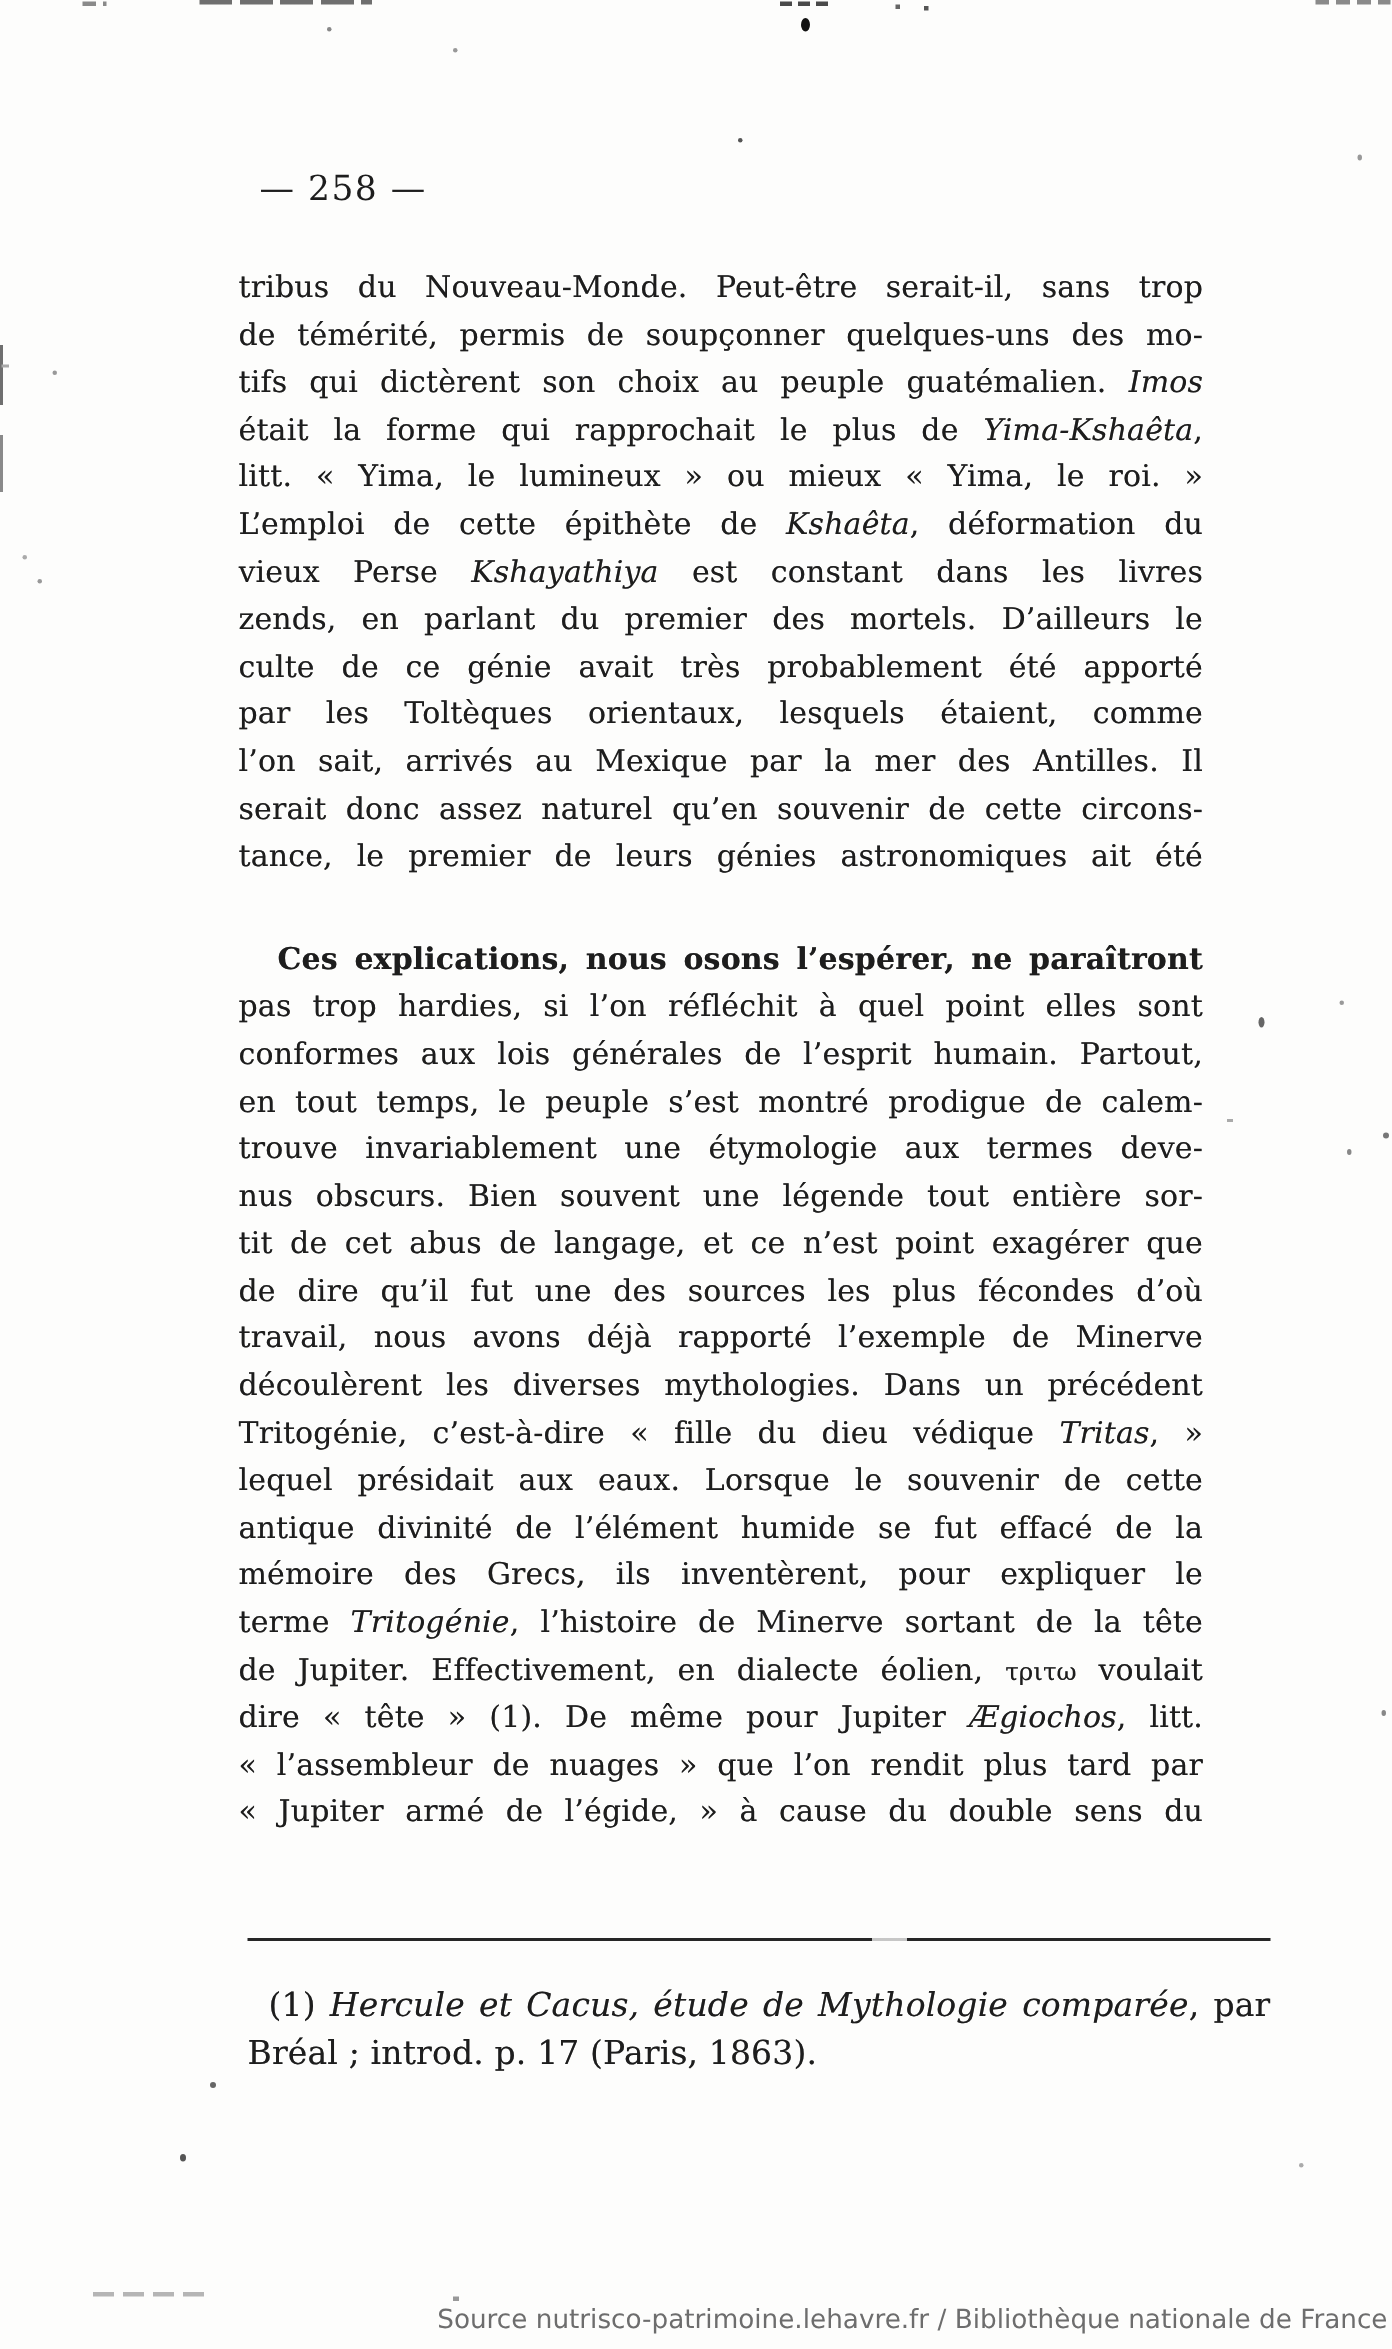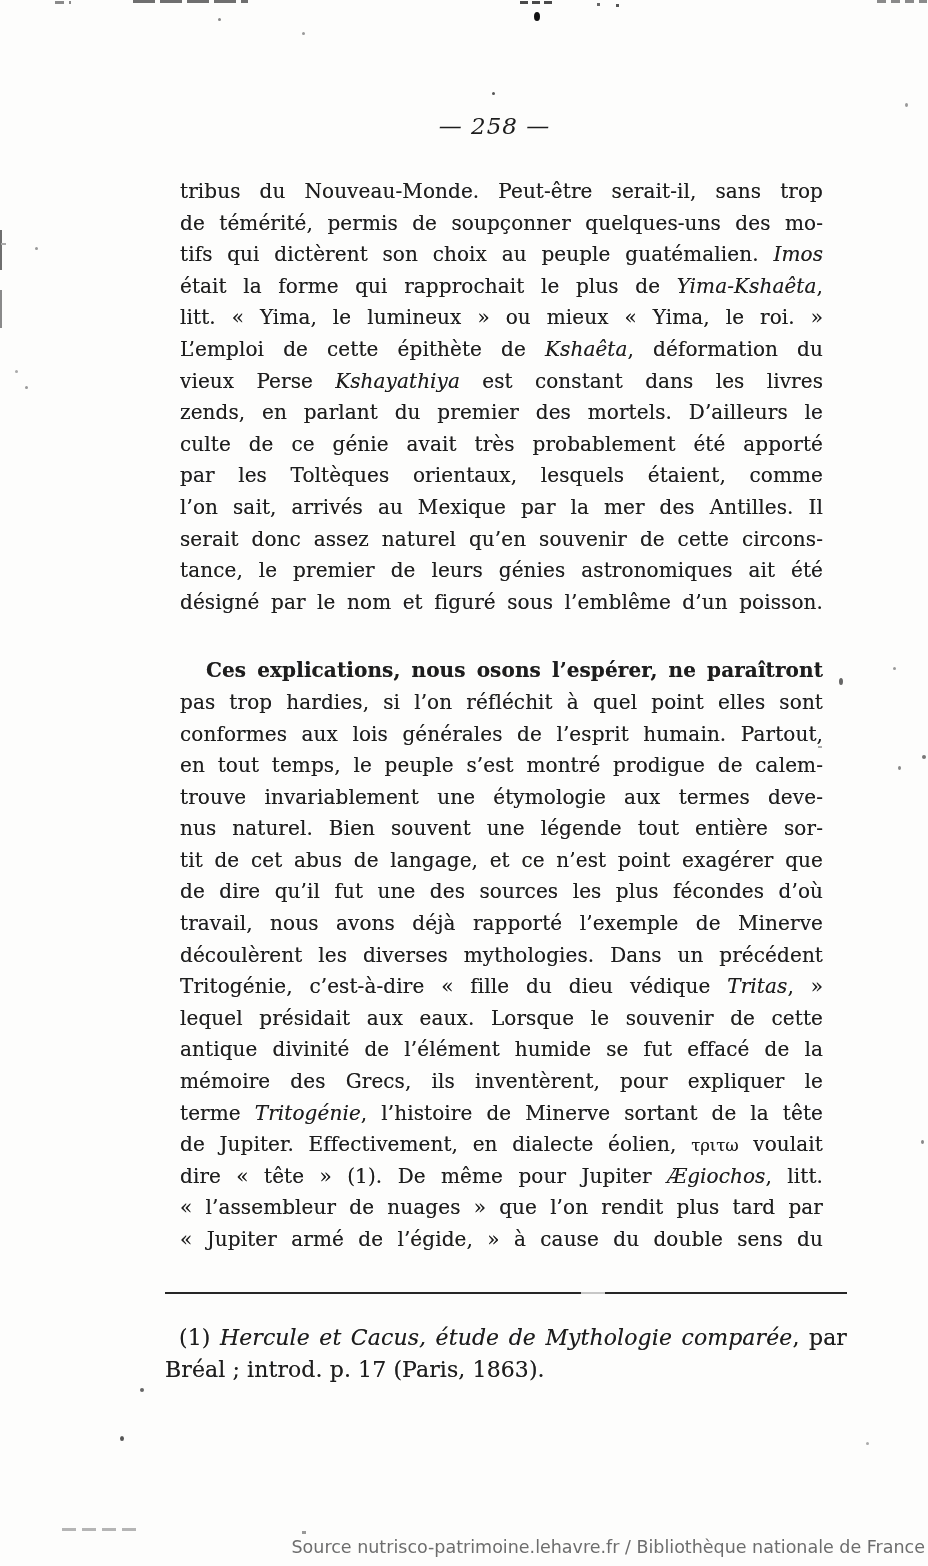--- a/index.html
+++ b/index.html
@@ -13,27 +13,25 @@
     width:928px;height:1566px;
     background:var(--paper);
     position:relative;
     overflow:hidden;
     font-family:"DejaVu Serif","Liberation Serif",serif;
     color:var(--ink);
   }
   .scan-page{position:absolute;inset:0;}
   .page-header{
     position:absolute;top:113px;left:173px;width:643px;
-    text-align:center;
     font-size:23px;letter-spacing:1px;
     color:var(--ink);
-    font-style:italic;
   }
   .body-text{
-    position:absolute;top:176px;left:180px;width:643px;
+    position:absolute;top:176px;left:159px;width:643px;
   }
   .paragraph + .paragraph{margin-top:37px;}
   .line{
     height:31.6px;line-height:31.6px;
     font-size:20px;letter-spacing:.1px;
     text-align:justify;
     -moz-text-align-last:justify;
     text-align-last:justify;
     overflow:hidden;
     white-space:normal;
@@ -88,29 +86,28 @@
         <div class="line"><span>était la forme qui rapprochait le plus de </span><span class="it">Yima-Kshaêta</span><span>,</span></div>
         <div class="line"><span>litt. « Yima, le lumineux » ou mieux « Yima, le roi. »</span></div>
         <div class="line"><span>L’emploi de cette épithète de </span><span class="it">Kshaêta</span><span>, déformation du</span></div>
         <div class="line"><span>vieux Perse </span><span class="it">Kshayathiya</span><span> est constant dans les livres</span></div>
         <div class="line"><span>zends, en parlant du premier des mortels. D’ailleurs le</span></div>
         <div class="line"><span>culte de ce génie avait très probablement été apporté</span></div>
         <div class="line"><span>par les Toltèques orientaux, lesquels étaient, comme</span></div>
         <div class="line"><span>l’on sait, arrivés au Mexique par la mer des Antilles. Il</span></div>
         <div class="line"><span>serait donc assez naturel qu’en souvenir de cette circons-</span></div>
         <div class="line"><span>tance, le premier de leurs génies astronomiques ait été</span></div>
-        <div class="line"><span>désigné par le nom et figuré sous l’emblême d’un poisson.</span></div>
       </div>
       <div class="paragraph indent">
         <div class="line"><span>Ces explications, nous osons l’espérer, ne paraîtront</span></div>
         <div class="line"><span>pas trop hardies, si l’on réfléchit à quel point elles sont</span></div>
         <div class="line"><span>conformes aux lois générales de l’esprit humain. Partout,</span></div>
         <div class="line"><span>en tout temps, le peuple s’est montré prodigue de calem-</span></div>
         <div class="line"><span>trouve invariablement une étymologie aux termes deve-</span></div>
-        <div class="line"><span>nus naturel. Bien souvent une légende tout entière sor-</span></div>
+        <div class="line"><span>nus obscurs. Bien souvent une légende tout entière sor-</span></div>
         <div class="line"><span>tit de cet abus de langage, et ce n’est point exagérer que</span></div>
         <div class="line"><span>de dire qu’il fut une des sources les plus fécondes d’où</span></div>
         <div class="line"><span>travail, nous avons déjà rapporté l’exemple de Minerve</span></div>
         <div class="line"><span>découlèrent les diverses mythologies. Dans un précédent</span></div>
         <div class="line"><span>Tritogénie, c’est-à-dire « fille du dieu védique </span><span class="it">Tritas</span><span>, »</span></div>
         <div class="line"><span>lequel présidait aux eaux. Lorsque le souvenir de cette</span></div>
         <div class="line"><span>antique divinité de l’élément humide se fut effacé de la</span></div>
         <div class="line"><span>mémoire des Grecs, ils inventèrent, pour expliquer le</span></div>
         <div class="line"><span>terme </span><span class="it">Tritogénie</span><span>, l’histoire de Minerve sortant de la tête</span></div>
         <div class="line"><span>de Jupiter. Effectivement, en dialecte éolien, </span><span class="greek">τριτω</span><span> voulait</span></div>

